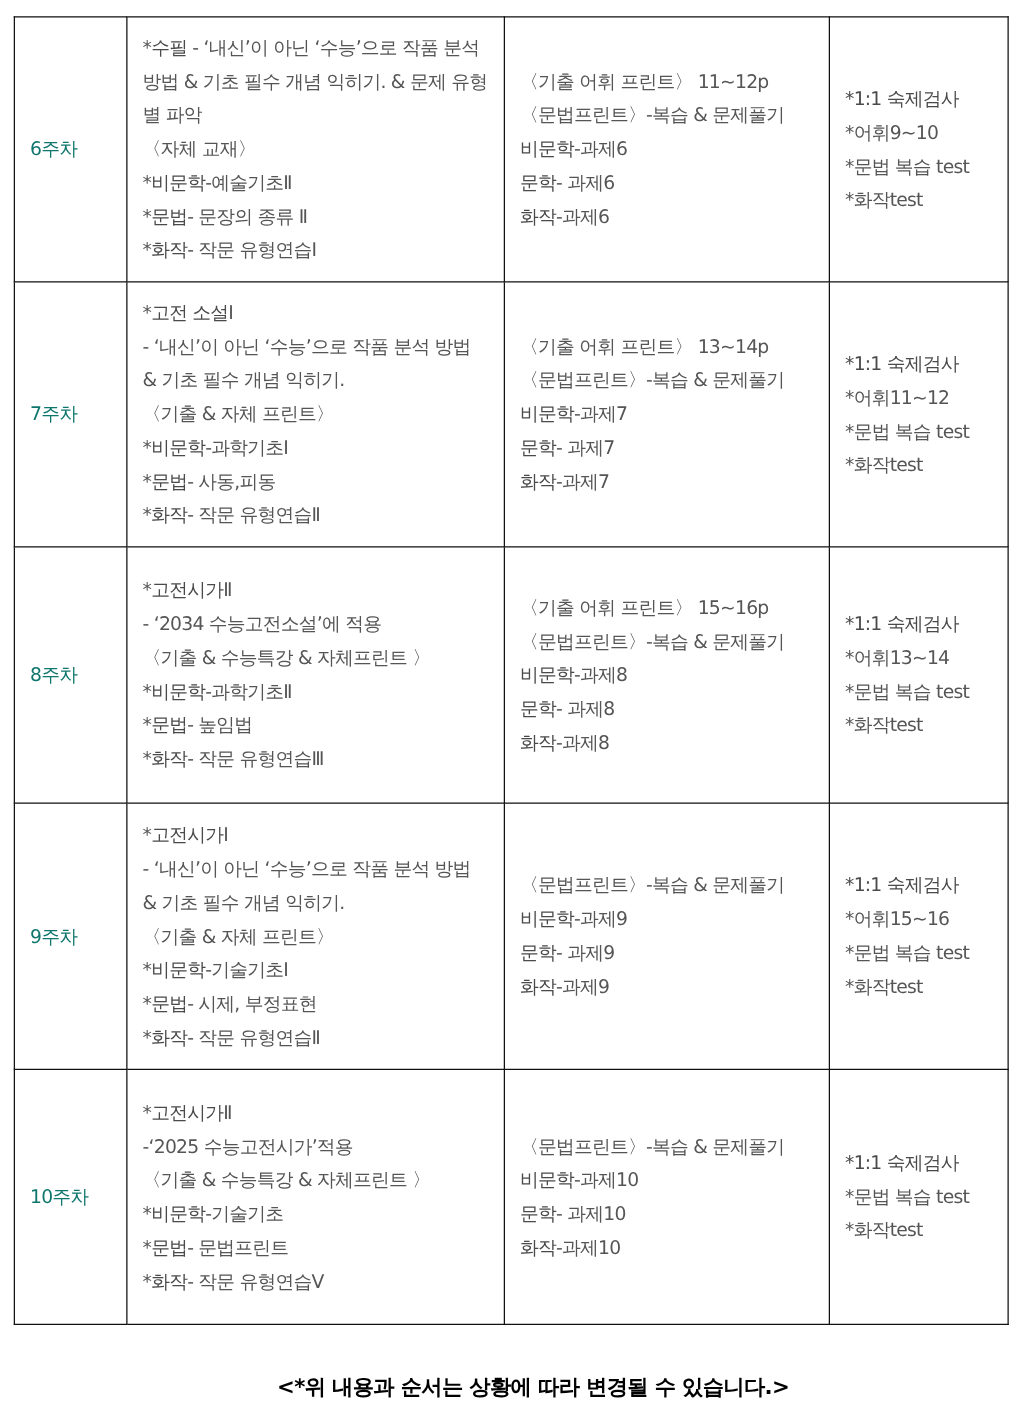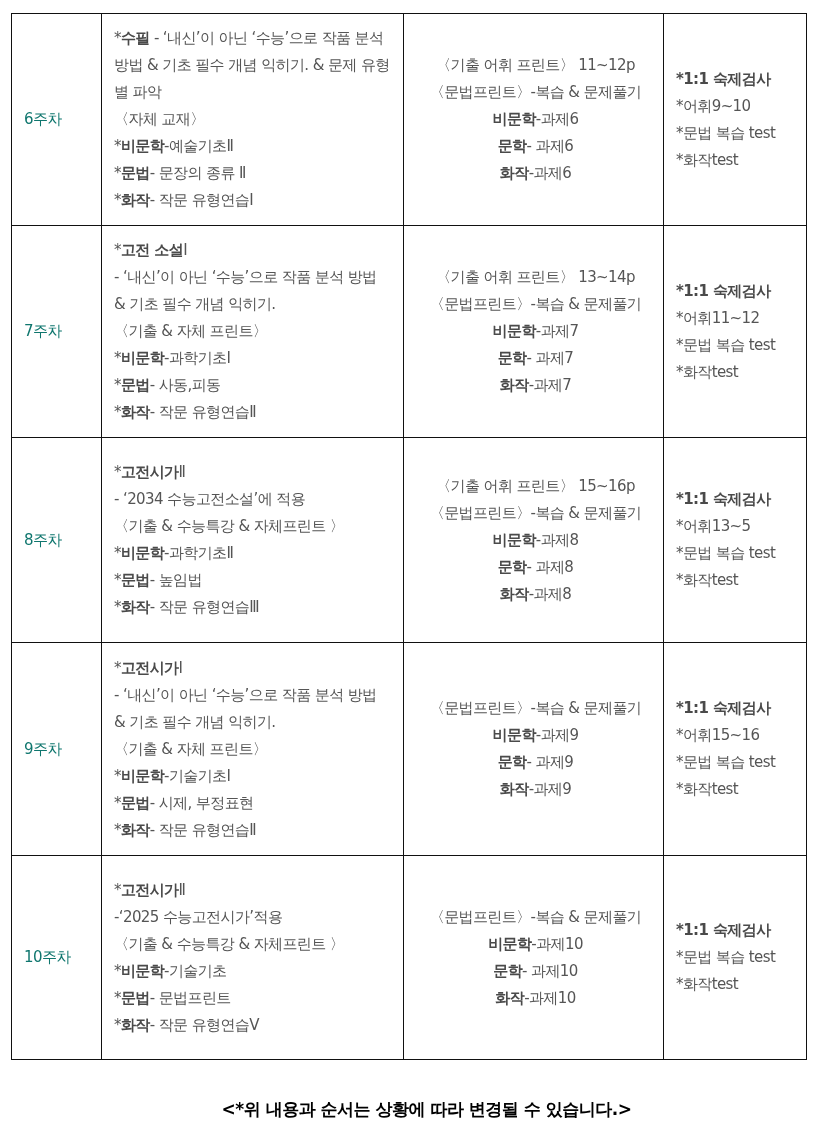--- a/index.html
+++ b/index.html
@@ -33,25 +33,25 @@
     }
     .col-week { width: 90px; }
     .col-topic { width: 302px; }
     .col-hw { width: 260px; }
     .col-check { width: 143px; }
     .week-cell {
       padding-left: 12px !important;
       color: #0f766e;
     }
     .topic-cell { padding: 0 8px 0 12px !important; }
-    .hw-cell { padding: 0 8px 0 12px !important; text-align: center; }
+    .hw-cell { padding: 0 8px 0 12px !important; }
     .check-cell { padding: 0 6px 0 12px !important; }
     .line { display: block; white-space: nowrap; }
     .line.wrap { white-space: normal; }
-    .b { font-weight: bold; color: #4a4a4a; margin-top: 21px; }
+    .b { font-weight: normal; color: #4a4a4a; margin-top: 21px; }
     .row-6 { height: 212px; }
     .row-7 { height: 212px; }
     .row-8 { height: 205px; }
     .row-9 { height: 213px; }
     .row-10 { height: 204px; }
     .notice {
       position: absolute;
       left: 17px;
       width: 819px;
       top: 1098px;
@@ -134,21 +134,21 @@
         </td>
         <td class="hw-cell">
           <span class="line"><span>〈기출 어휘 프린트〉 15~16p</span></span>
           <span class="line"><span>〈문법프린트〉-복습 &amp; 문제풀기</span></span>
           <span class="line"><span class="b">비문학</span><span>-과제8</span></span>
           <span class="line"><span class="b">문학</span><span>- 과제8</span></span>
           <span class="line"><span class="b">화작</span><span>-과제8</span></span>
         </td>
         <td class="check-cell">
           <span class="line"><span class="b">*1:1 숙제검사</span></span>
-          <span class="line"><span>*어휘13~5</span></span>
+          <span class="line"><span>*어휘13~14</span></span>
           <span class="line"><span>*문법 복습 test</span></span>
           <span class="line"><span>*화작test</span></span>
         </td>
       </tr>
       <tr class="row-9">
         <td class="week-cell"><span>9주차</span></td>
         <td class="topic-cell">
           <span class="line"><span>*</span><span class="b">고전시가</span><span>Ⅰ</span></span>
           <span class="line"><span>- ‘내신’이 아닌 ‘수능’으로 작품 분석 방법</span></span>
           <span class="line"><span>&amp; 기초 필수 개념 익히기.</span></span>

